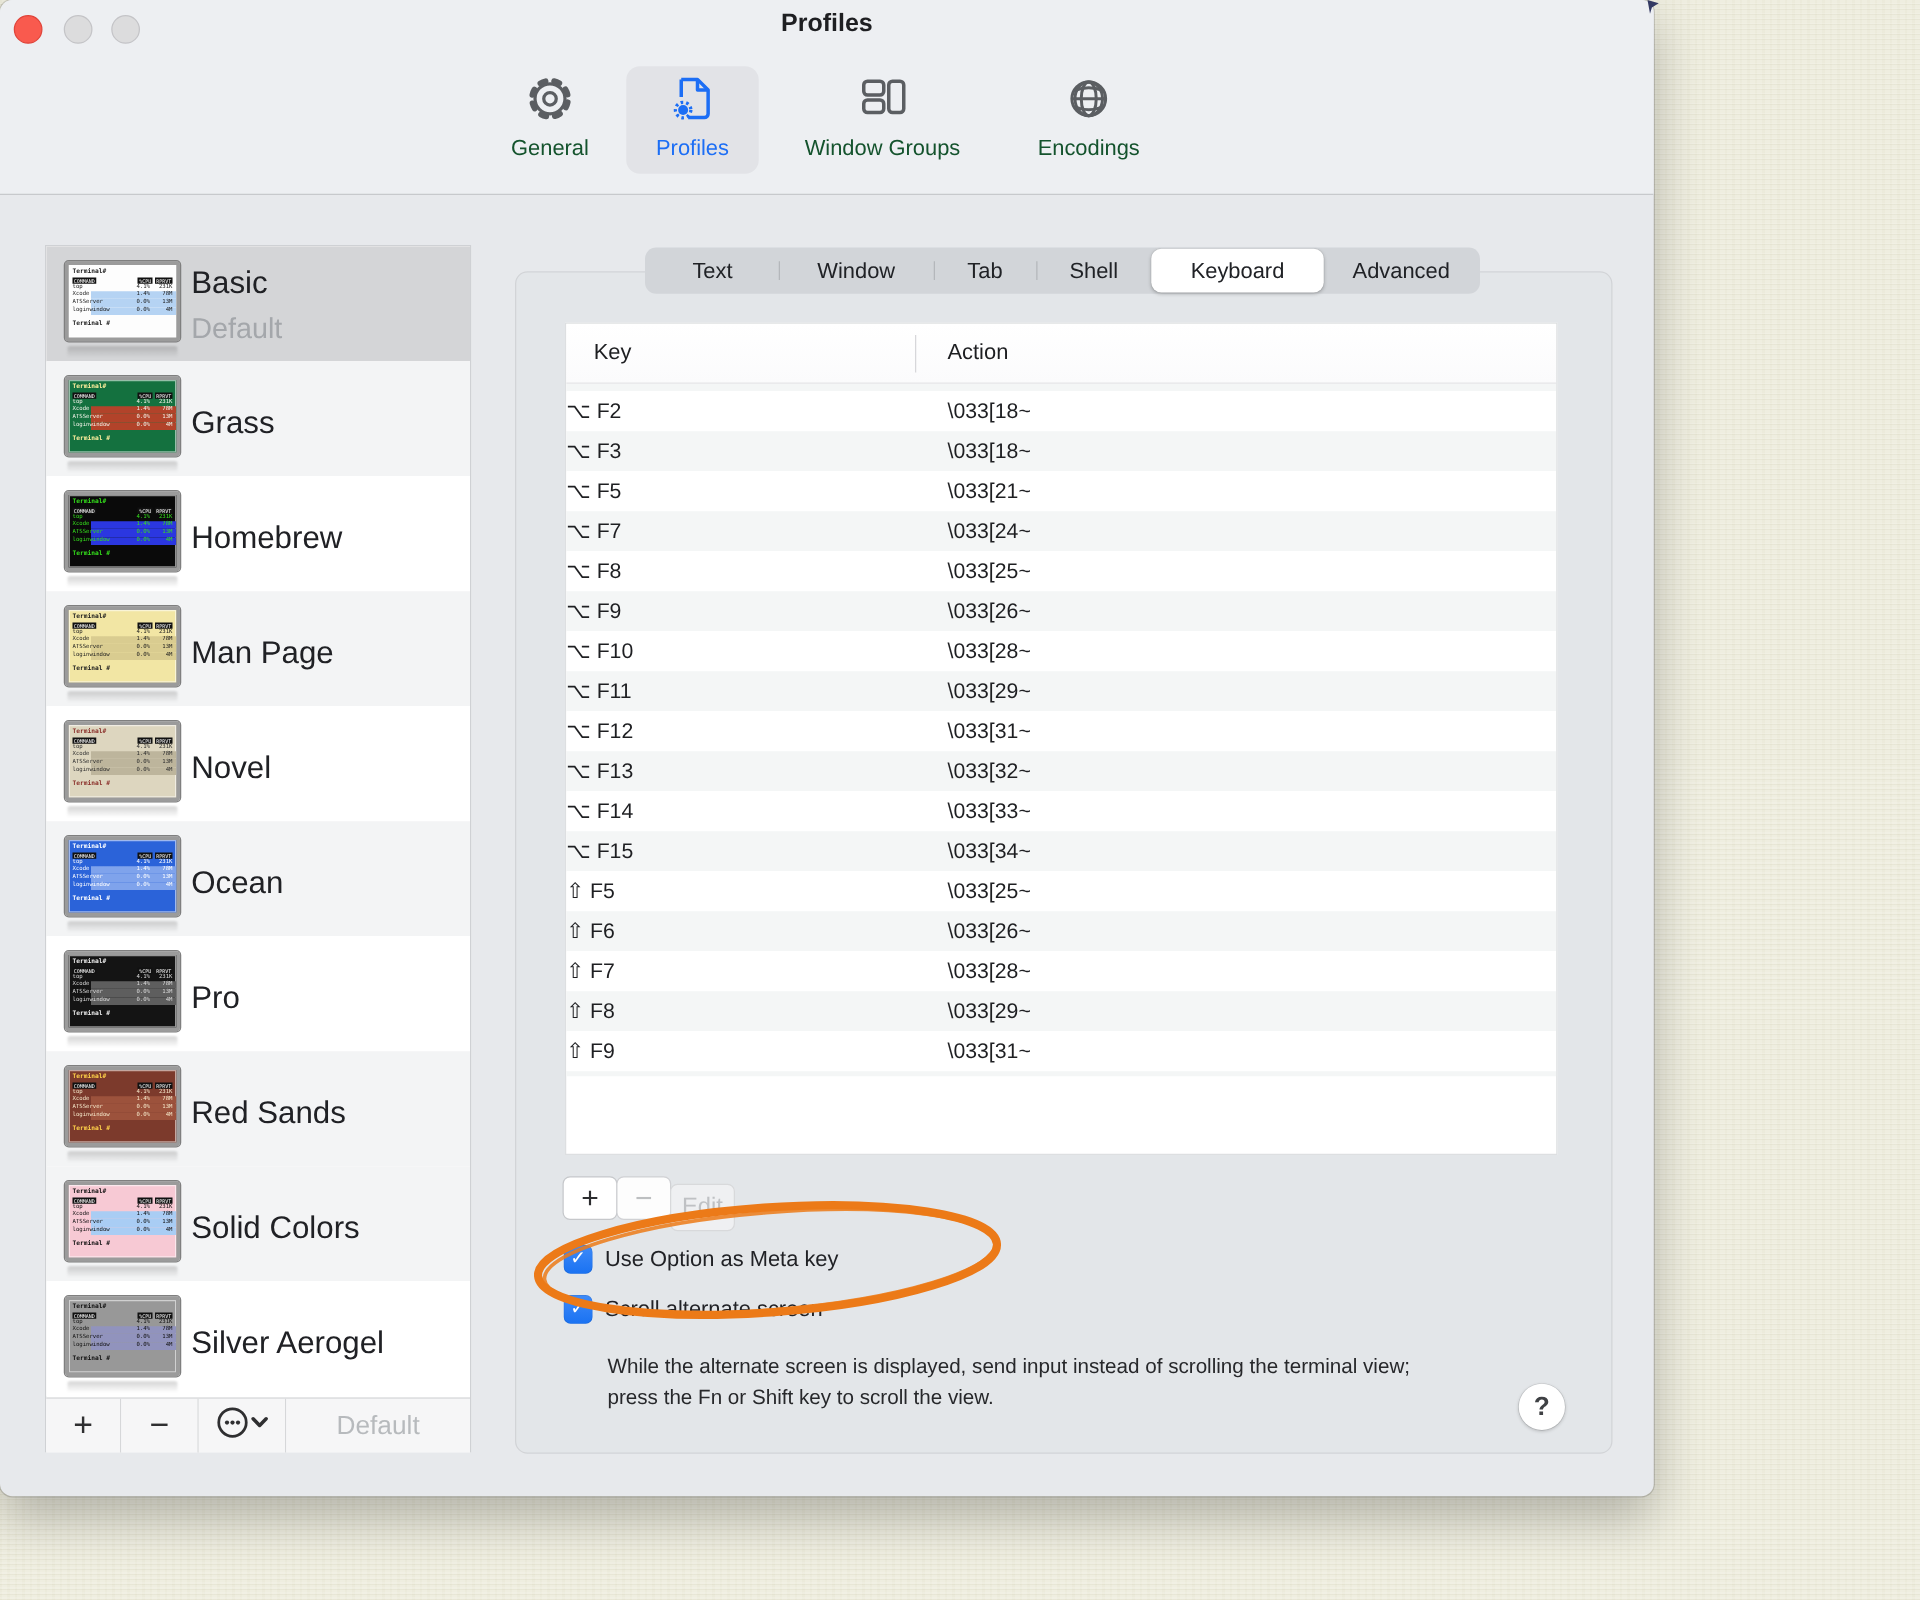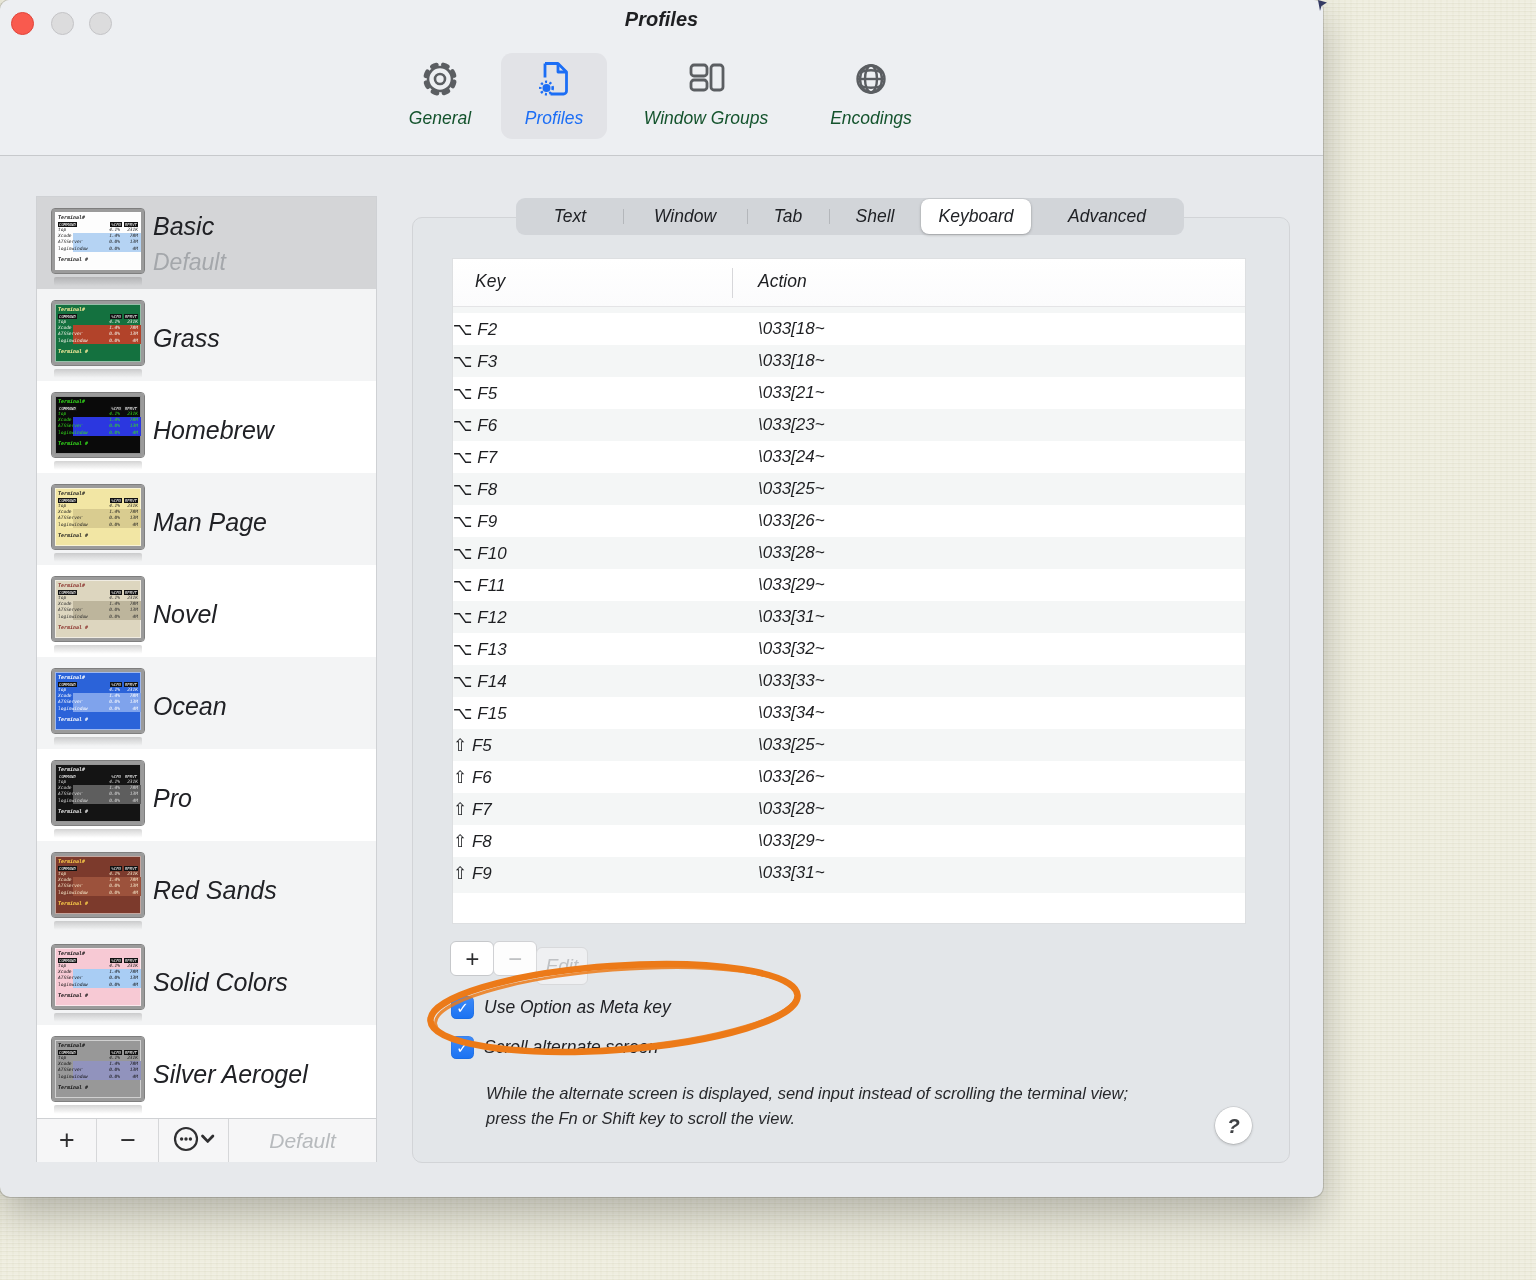--- a/index.html
+++ b/index.html
@@ -4,21 +4,20 @@
 <style>
   * { margin:0; padding:0; box-sizing:border-box; }
   html,body { width:1536px; height:1280px; font-family:"Liberation Sans","DejaVu Sans",sans-serif; }
 
   .desktop {
     position:relative; width:1536px; height:1280px; overflow:hidden;
     background-color:#efeee0;
     background-image:
       repeating-linear-gradient(0deg, rgba(170,165,130,.10) 0 1px, rgba(255,255,255,.14) 1px 2px, transparent 2px 4px),
       repeating-linear-gradient(90deg, rgba(200,196,160,.08) 0 2px, transparent 2px 6px);
-    font-style: italic;
   }
 
   
   .window {
     position:absolute; left:0; top:0; width:1323px; height:1197px;
     background:#e7e9ec; border-radius:10px; overflow:hidden;
     box-shadow:0 0 0 1px rgba(0,0,0,.14), 0 18px 40px rgba(0,0,0,.25);
   }
 
   
@@ -582,21 +581,21 @@
       </div>
     </div>
 
     <div class="panel"></div>
 
     <div class="tabs">
       <div class="seg" style="width:106px">Text</div>
       <div class="seg" style="width:124px">Window</div>
       <div class="seg" style="width:82px">Tab</div>
       <div class="seg" style="width:92px">Shell</div>
-      <div class="seg selected" style="width:110px">Keyboard</div>
+      <div class="seg selected" style="width:138px">Keyboard</div>
       <div class="seg" style="flex:1">Advanced</div>
     </div>
 
     <div class="kb-table">
       <div class="kb-head">
         <span class="h-key">Key</span>
         <span class="h-div"></span>
         <span class="h-action">Action</span>
       </div>
       <div class="kb-sliver"></div>
@@ -610,24 +609,20 @@
     <span class="cell-key">⌥ F3</span>
     <span class="cell-action">\033[18~</span>
   </div>
 
 
   <div class="kb-row">
     <span class="cell-key">⌥ F5</span>
     <span class="cell-action">\033[21~</span>
   </div>
 
-  <div class="kb-row">
-    <span class="cell-key">⌥ F6</span>
-    <span class="cell-action">\033[23~</span>
-  </div>
 
   <div class="kb-row">
     <span class="cell-key">⌥ F7</span>
     <span class="cell-action">\033[24~</span>
   </div>
 
   <div class="kb-row">
     <span class="cell-key">⌥ F8</span>
     <span class="cell-action">\033[25~</span>
   </div>

